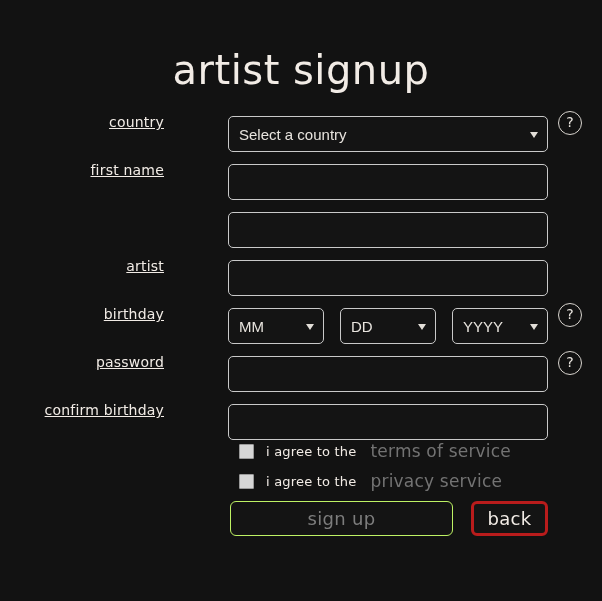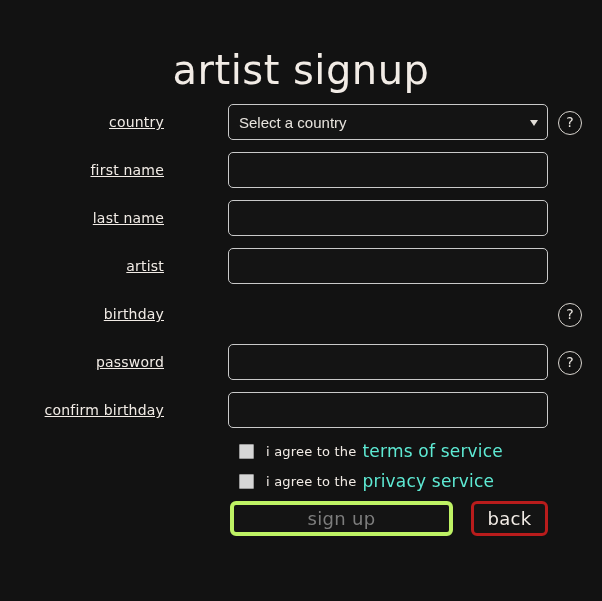--- a/index.html
+++ b/index.html
@@ -58,21 +58,21 @@
     color: #f2ece6;
     font-size: 14px;
     font-weight: 400;
     letter-spacing: 0.2px;
     white-space: nowrap;
     text-decoration: underline;
   }
   .control {
     position: absolute;
     left: 228px;
-    top: 0;
+    top: 12px;
     border-radius: 14px;
   }
 
   .field {
     box-sizing: border-box;
     width: 320px;
     height: 36px;
     background: #141414;
     border: 1px solid #c9c9c9;
     border-radius: 5px;
@@ -161,25 +161,25 @@
     cursor: pointer;
     flex: none;
   }
   .agree-text {
     color: #f2ece6;
     font-size: 13px;
     letter-spacing: 0.2px;
     white-space: nowrap;
   }
   .agree-link {
-    color: #5eead4;
+    color: #737373;
     font-size: 17px;
     letter-spacing: 0.2px;
     text-decoration: none;
-    margin-left: 6px;
+    margin-left: 14px;
     cursor: pointer;
     white-space: nowrap;
   }
 
   
   .buttons {
     position: absolute;
     left: 230px;
     top: 501px;
     display: flex;
@@ -192,21 +192,21 @@
     background: #141414;
     font-size: 18px;
     font-family: "DejaVu Sans", sans-serif;
     letter-spacing: 0.3px;
     display: flex;
     align-items: center;
     justify-content: center;
   }
   .btn-signup {
     width: 223px;
-    border: 4px solid #bef264;
+    border: 1px solid #bef264;
     color: #7d7d7d;
     cursor: default;
   }
   .btn-back {
     width: 77px;
     margin-left: 18px;
     border: 3px solid #b91c1c;
     color: #f2ece6;
     cursor: pointer;
   }
@@ -232,35 +232,50 @@
     </div>
 
     <div class="row">
       <div class="label">first name</div>
       <div class="control">
         <input class="field" type="text" value="" style="">
       </div>
     </div>
 
     <div class="row">
-      <div class="label">last name</div>
       <div class="control">
         <input class="field" type="text" value="" style="">
       </div>
     </div>
 
     <div class="row">
       <div class="label">artist</div>
       <div class="control">
         <input class="field" type="text" value="" style="">
       </div>
     </div>
 
     <div class="row">
       <div class="label">birthday</div>
+      <div class="control">
+        <div class="date-group">
+          <div class="select date">
+            <span>MM</span>
+            <span class="caret"></span>
+          </div>
+          <div class="select date">
+            <span>DD</span>
+            <span class="caret"></span>
+          </div>
+          <div class="select date">
+            <span>YYYY</span>
+            <span class="caret"></span>
+          </div>
+        </div>
+      </div>
       <div class="help">?</div>
     </div>
 
     <div class="row">
       <div class="label">password</div>
       <div class="control">
         <input class="field" type="password" value="" style="">
       </div>
       <div class="help">?</div>
     </div>

